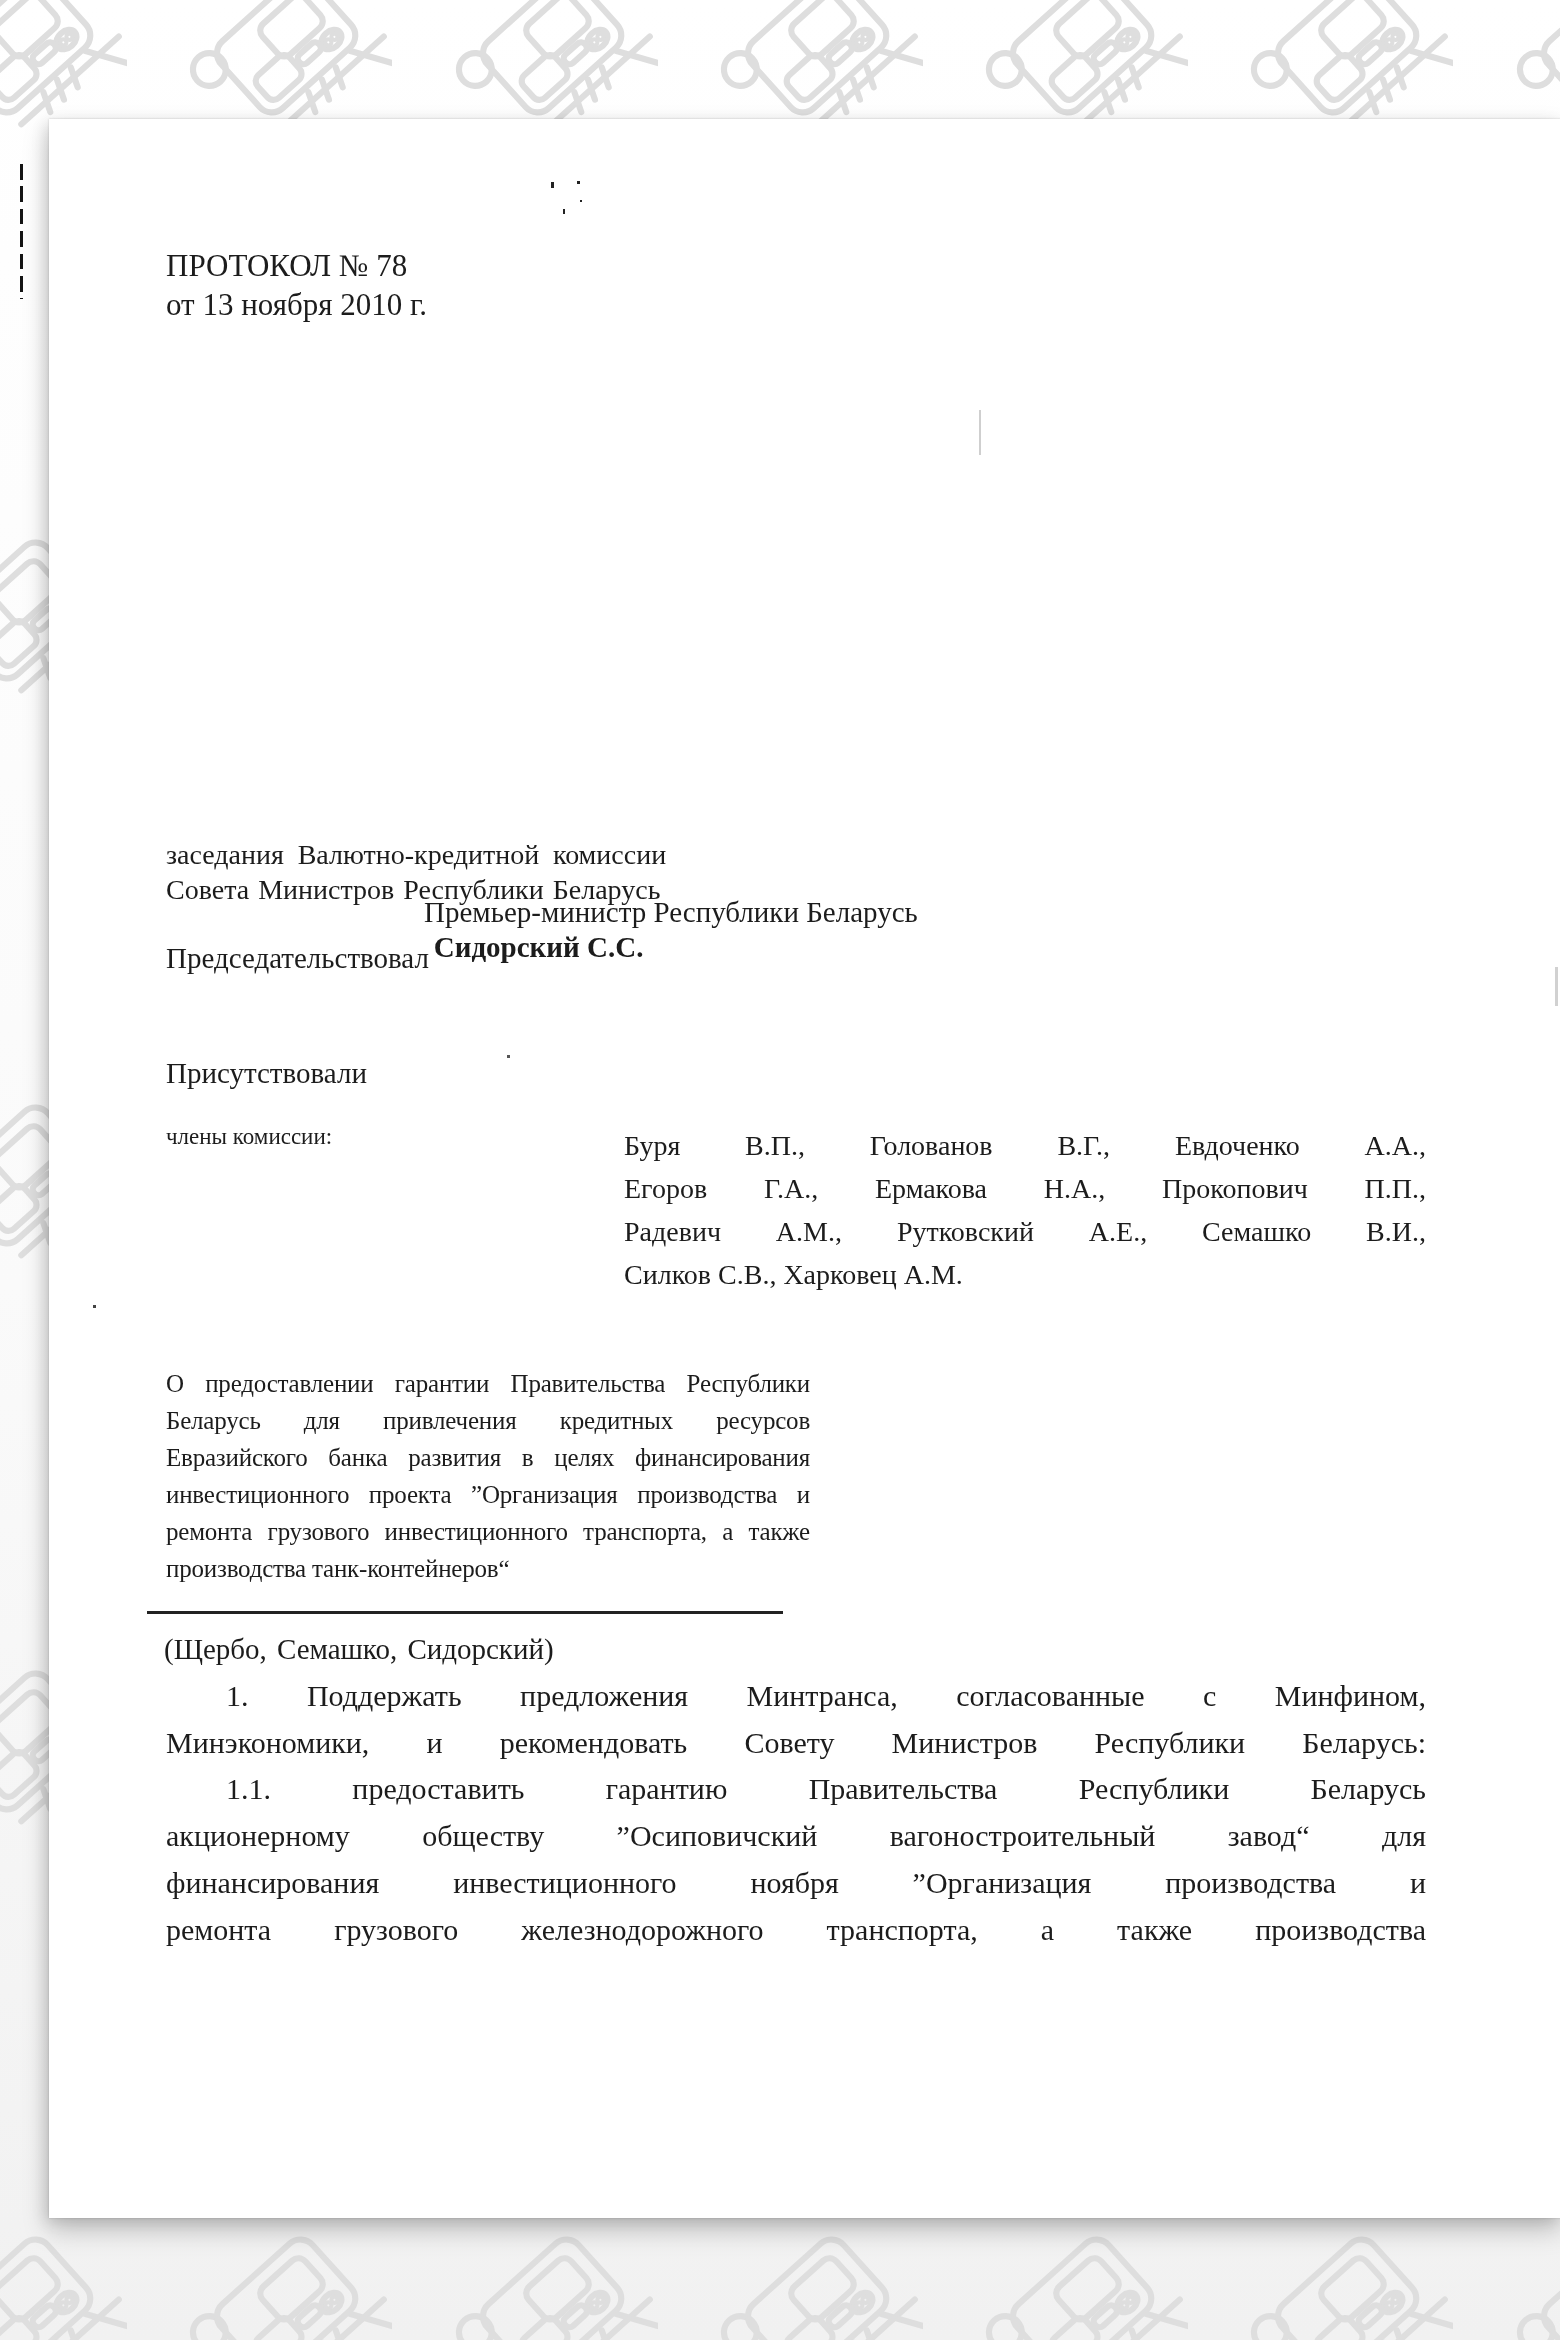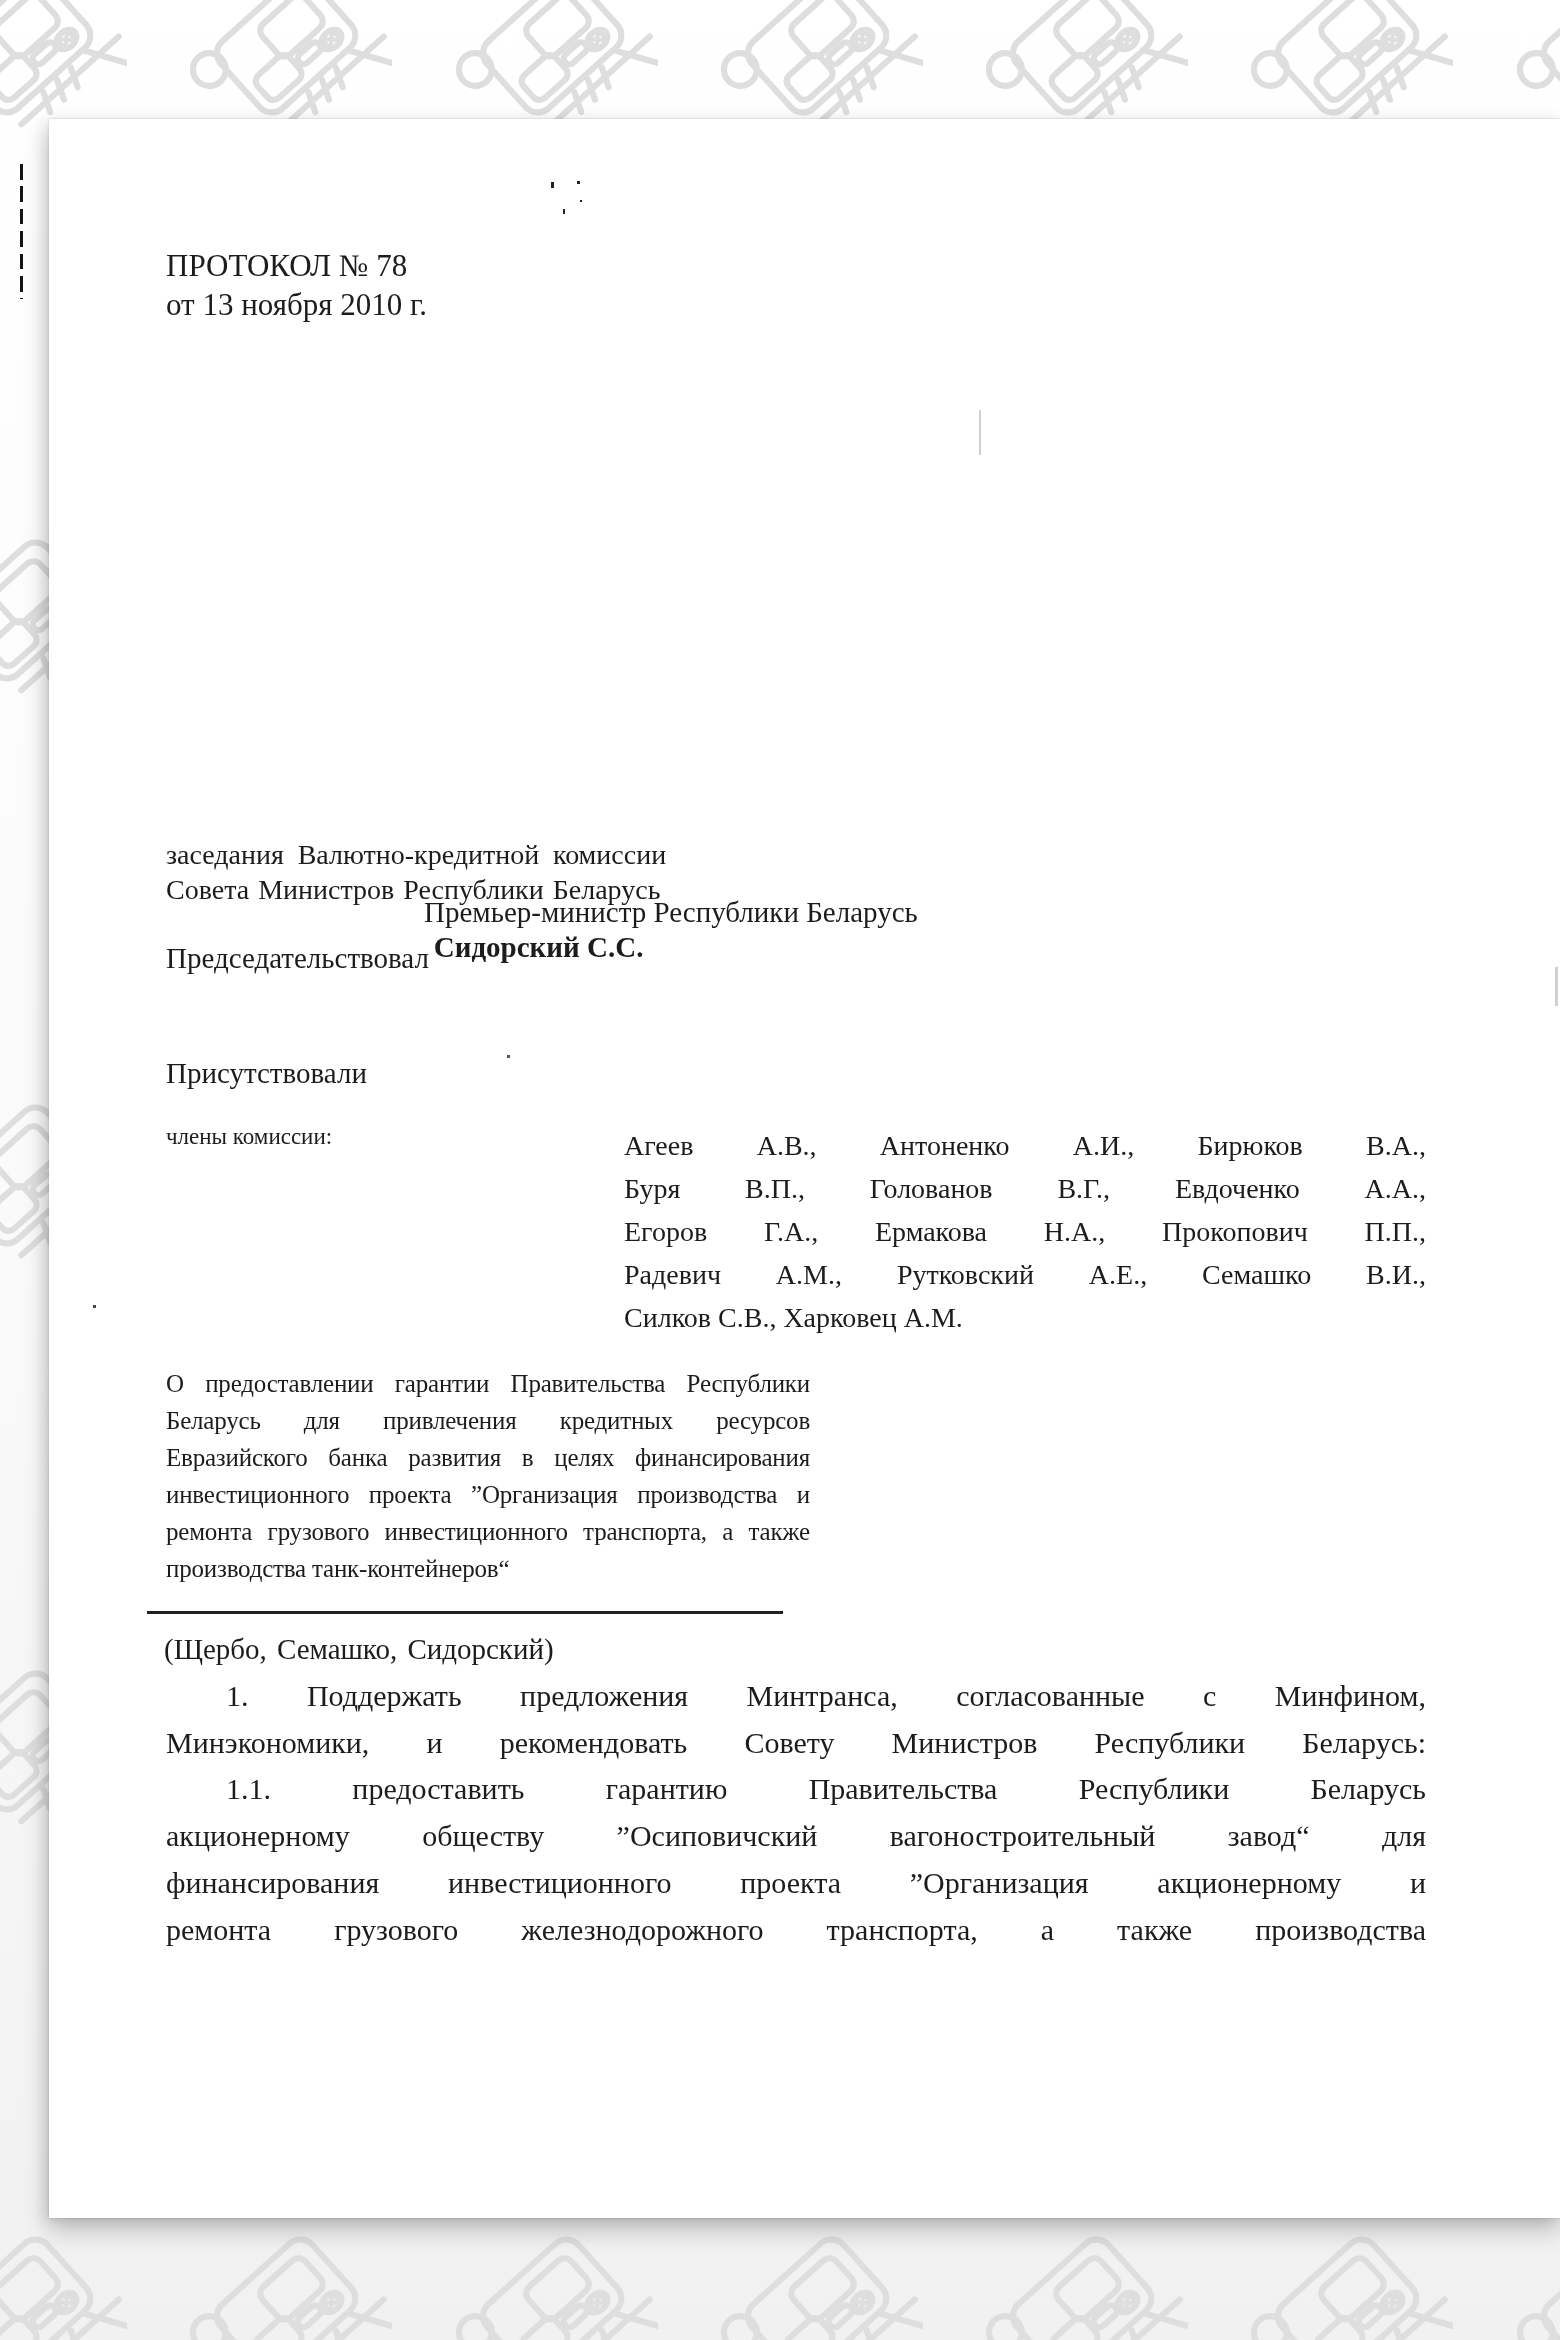--- a/index.html
+++ b/index.html
@@ -1079,21 +1079,20 @@
     <div class="blk chair-label">Председательствовал</div>
     <div class="blk chair-value">
       <div>Премьер-министр Республики Беларусь</div>
       <div class="l2">Сидорский С.С.</div>
     </div>
 
     <div class="blk present">Присутствовали</div>
 
     <div class="blk members-label">члены комиссии:</div>
     <div class="blk members">
-      <div class="jline">Агеев А.В., Антоненко А.И., Бирюков В.А.,</div>
       <div class="jline">Буря В.П., Голованов В.Г., Евдоченко А.А.,</div>
       <div class="jline">Егоров Г.А., Ермакова Н.А., Прокопович П.П.,</div>
       <div class="jline">Радевич А.М., Рутковский А.Е., Семашко В.И.,</div>
       <div class="lline">Силков С.В., Харковец А.М.</div>
     </div>
 
     <div class="blk subject">
       <div class="jline">О предоставлении гарантии Правительства Республики</div>
       <div class="jline">Беларусь для привлечения кредитных ресурсов</div>
       <div class="jline">Евразийского банка развития в целях финансирования</div>
@@ -1106,21 +1105,21 @@
     <div class="blk speakers">(Щербо, Семашко, Сидорский)</div>
 
     <div class="blk item item1">
       <div class="jline indent">1. Поддержать предложения Минтранса, согласованные с Минфином,</div>
       <div class="jline">Минэкономики, и рекомендовать Совету Министров Республики Беларусь:</div>
     </div>
 
     <div class="blk item item11">
       <div class="jline indent">1.1. предоставить гарантию Правительства Республики Беларусь</div>
       <div class="jline">акционерному обществу ”Осиповичский вагоностроительный завод“ для</div>
-      <div class="jline">финансирования инвестиционного проекта ”Организация акционерному и</div>
+      <div class="jline">финансирования инвестиционного ноября ”Организация производства и</div>
       <div class="jline">ремонта грузового железнодорожного транспорта, а также производства</div>
     </div>
 
   </div>
 
   <div class="artifact-vline"></div>
   <div class="speck sp1"></div>
   <div class="speck sp2"></div>
   <div class="speck sp3"></div>
   <div class="speck sp4"></div>

